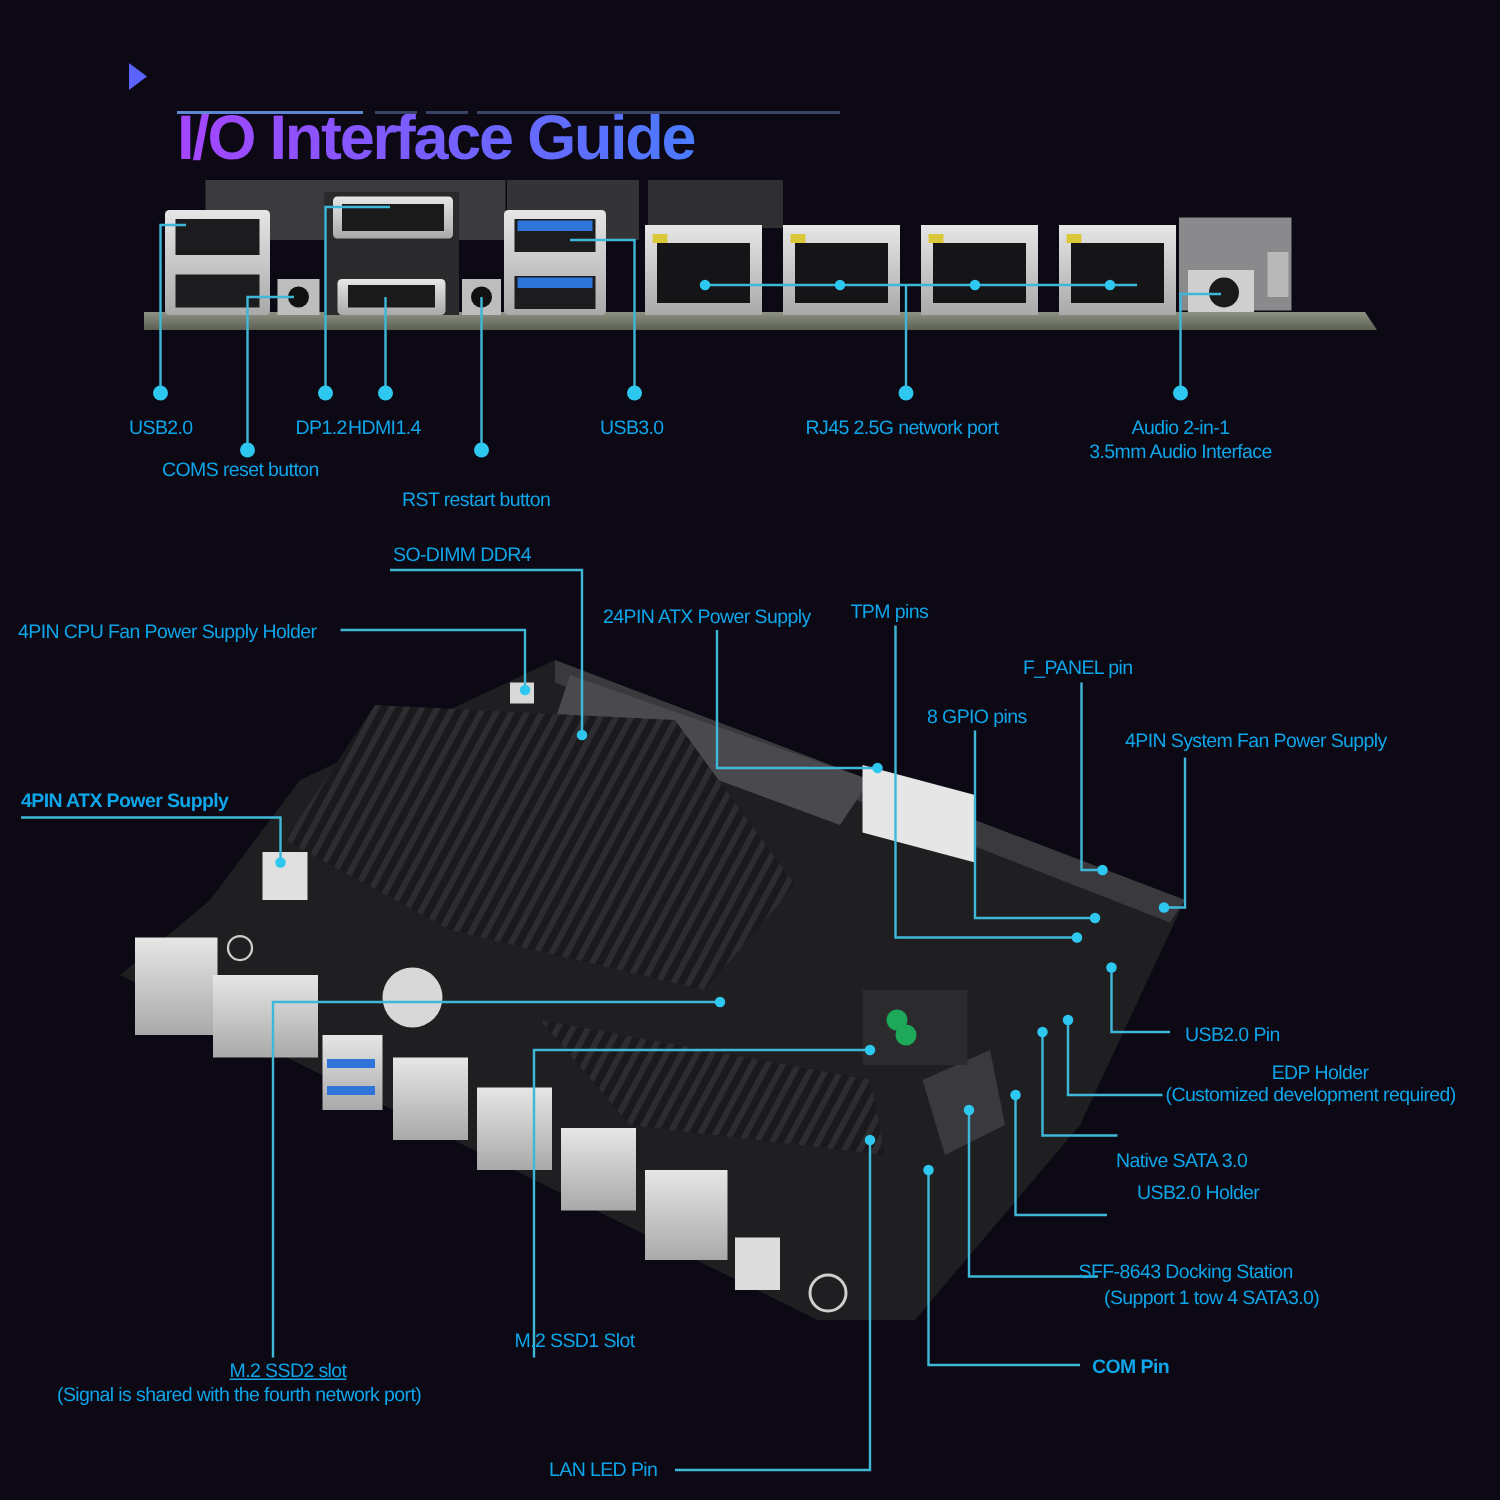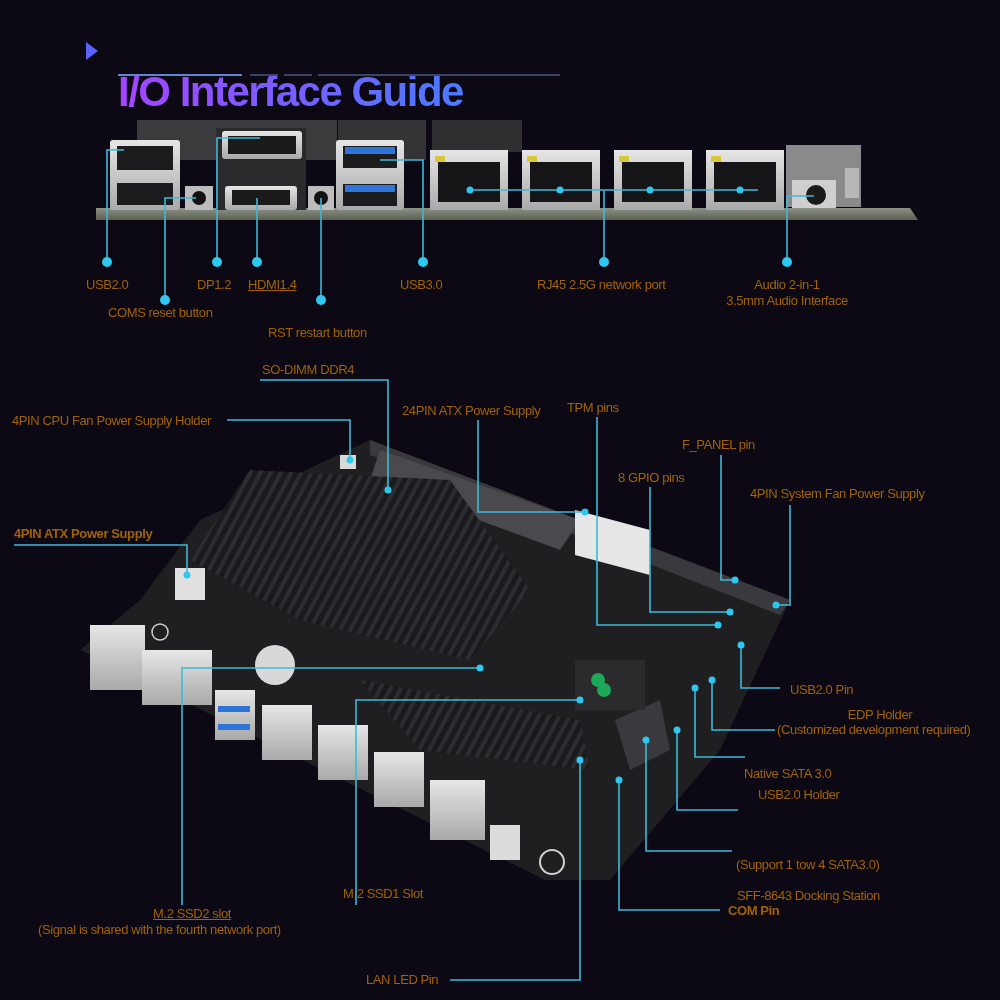--- a/index.html
+++ b/index.html
@@ -5,21 +5,21 @@
   html, body { margin:0; padding:0; }
   body { width:1000px; height:1000px; background:#0c0814; overflow:hidden; position:relative;
          font-family:"Liberation Sans", sans-serif; color:#f2f2f2; }
   .abs { position:absolute; }
   #title-arrow { left:86px; top:42px; width:0; height:0; border-top:9px solid transparent; border-bottom:9px solid transparent;
                  border-left:12px solid #5a62ff; }
   #title-text { left:118px; top:20px; font-size:42px; font-weight:bold; letter-spacing:-1.5px;
                 background:linear-gradient(90deg,#a545ff 0%, #7b5cff 45%, #4a7bff 100%);
                 -webkit-background-clip:text; background-clip:text; color:transparent; white-space:nowrap;margin-top:48px; }
   .uline { position:absolute; height:2px; top:74px; }
-  .lbl { position:absolute; font-size:13px; color:#a16207; white-space:nowrap; letter-spacing:-0.4px; }
+  .lbl { position:absolute; font-size:13px; color:#0ea5e9; white-space:nowrap; letter-spacing:-0.4px; }
   .lbl.c { text-align:center; }
   svg#overlay { position:absolute; left:0; top:0; }
 </style>
 </head>
 <body>
 
 <div class="abs" id="title-arrow"></div>
 <div class="abs" id="title-text">I/O Interface Guide</div>
 <div class="uline" style="left:118px;width:124px;background:#5d86d6;"></div>
 <div class="uline" style="left:250px;width:28px;background:#3a4466;"></div>
@@ -194,39 +194,39 @@
     <circle cx="619" cy="780" r="3.5"></circle>
     <circle cx="580" cy="760" r="3.5"></circle>
     <circle cx="480" cy="668" r="3.5"></circle>
     <circle cx="580" cy="700" r="3.5"></circle>
   </g>
 </svg>
 
 <div class="lbl" style="left:86px;top:277px;">USB2.0</div>
 <div class="lbl" style="left:108px;top:305px;">COMS reset button</div>
 <div class="lbl" style="left:197px;top:277px;">DP1.2</div>
-<div class="lbl" style="left:248px;top:277px;text-decoration:underline;">HDMI1.4</div>
+<div class="lbl" style="left:232px;top:277px;">HDMI1.4</div>
 <div class="lbl" style="left:268px;top:305px;margin-top:20px;">RST restart button</div>
 <div class="lbl" style="left:400px;top:277px;">USB3.0</div>
 <div class="lbl" style="left:537px;top:277px;">RJ45 2.5G network port</div>
 <div class="lbl c" style="left:742px;top:277px;width:90px;">Audio 2-in-1</div>
 <div class="lbl c" style="left:712px;top:293px;width:150px;">3.5mm Audio Interface</div>
 
 <div class="lbl" style="left:262px;top:362px;">SO-DIMM DDR4</div>
 <div class="lbl" style="left:12px;top:413px;">4PIN CPU Fan Power Supply Holder</div>
 <div class="lbl" style="left:402px;top:403px;">24PIN ATX Power Supply</div>
 <div class="lbl" style="left:567px;top:400px;">TPM pins</div>
 <div class="lbl" style="left:682px;top:437px;">F_PANEL pin</div>
 <div class="lbl" style="left:618px;top:470px;">8 GPIO pins</div>
 <div class="lbl" style="left:750px;top:486px;">4PIN System Fan Power Supply</div>
 <div class="lbl" style="left:14px;top:526px;font-weight:bold;">4PIN ATX Power Supply</div>
 <div class="lbl" style="left:790px;top:682px;">USB2.0 Pin</div>
 <div class="lbl c" style="left:820px;top:707px;width:120px;">EDP Holder</div>
 <div class="lbl" style="left:777px;top:722px;">(Customized development required)</div>
 <div class="lbl" style="left:758px;top:739px;margin-top:48px;">USB2.0 Holder</div>
 <div class="lbl" style="left:744px;top:766px;">Native SATA 3.0</div>
-<div class="lbl" style="left:737px;top:840px;margin-top:48px;">SFF-8643 Docking Station</div>
+<div class="lbl" style="left:719px;top:840px;">SFF-8643 Docking Station</div>
 <div class="lbl" style="left:736px;top:857px;">(Support 1 tow 4 SATA3.0)</div>
 <div class="lbl" style="left:728px;top:903px;font-weight:bold;">COM Pin</div>
 <div class="lbl c" style="left:132px;top:906px;width:120px;text-decoration:underline;">M.2 SSD2 slot</div>
 <div class="lbl" style="left:38px;top:922px;">(Signal is shared with the fourth network port)</div>
 <div class="lbl" style="left:343px;top:886px;">M.2 SSD1 Slot</div>
 <div class="lbl" style="left:366px;top:972px;">LAN LED Pin</div>
 
 </body></html>

